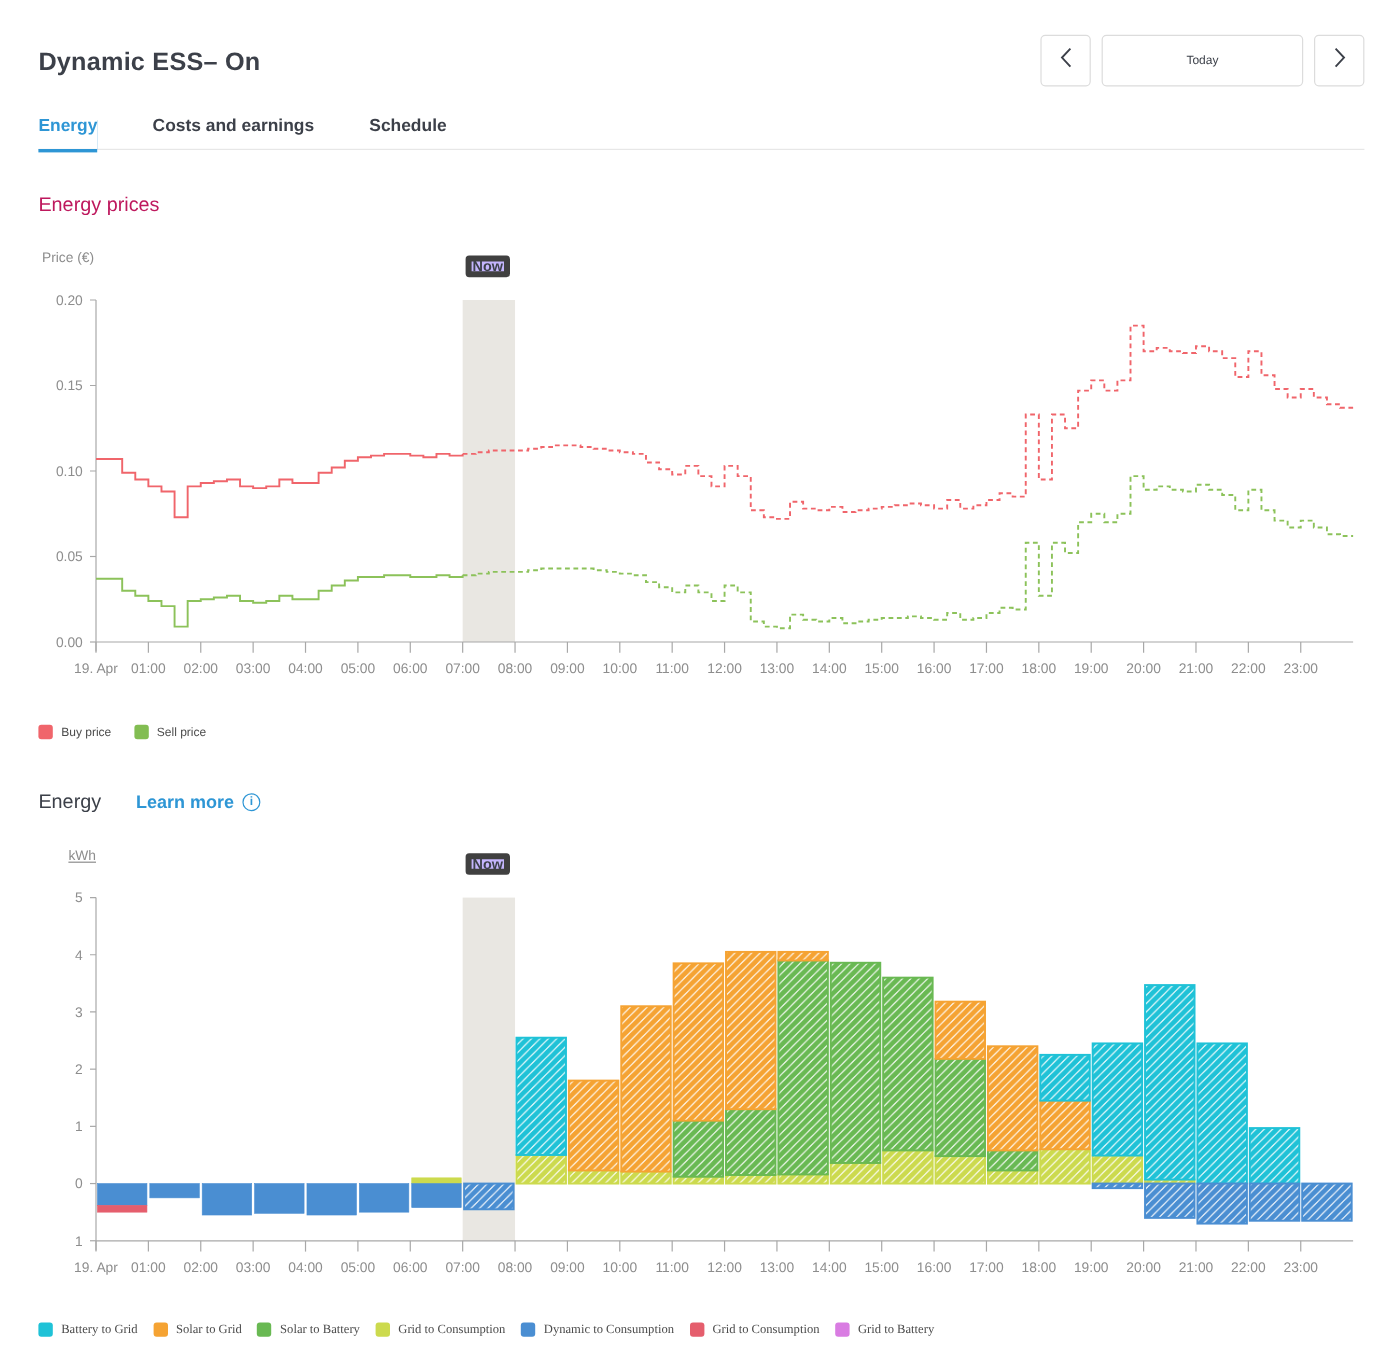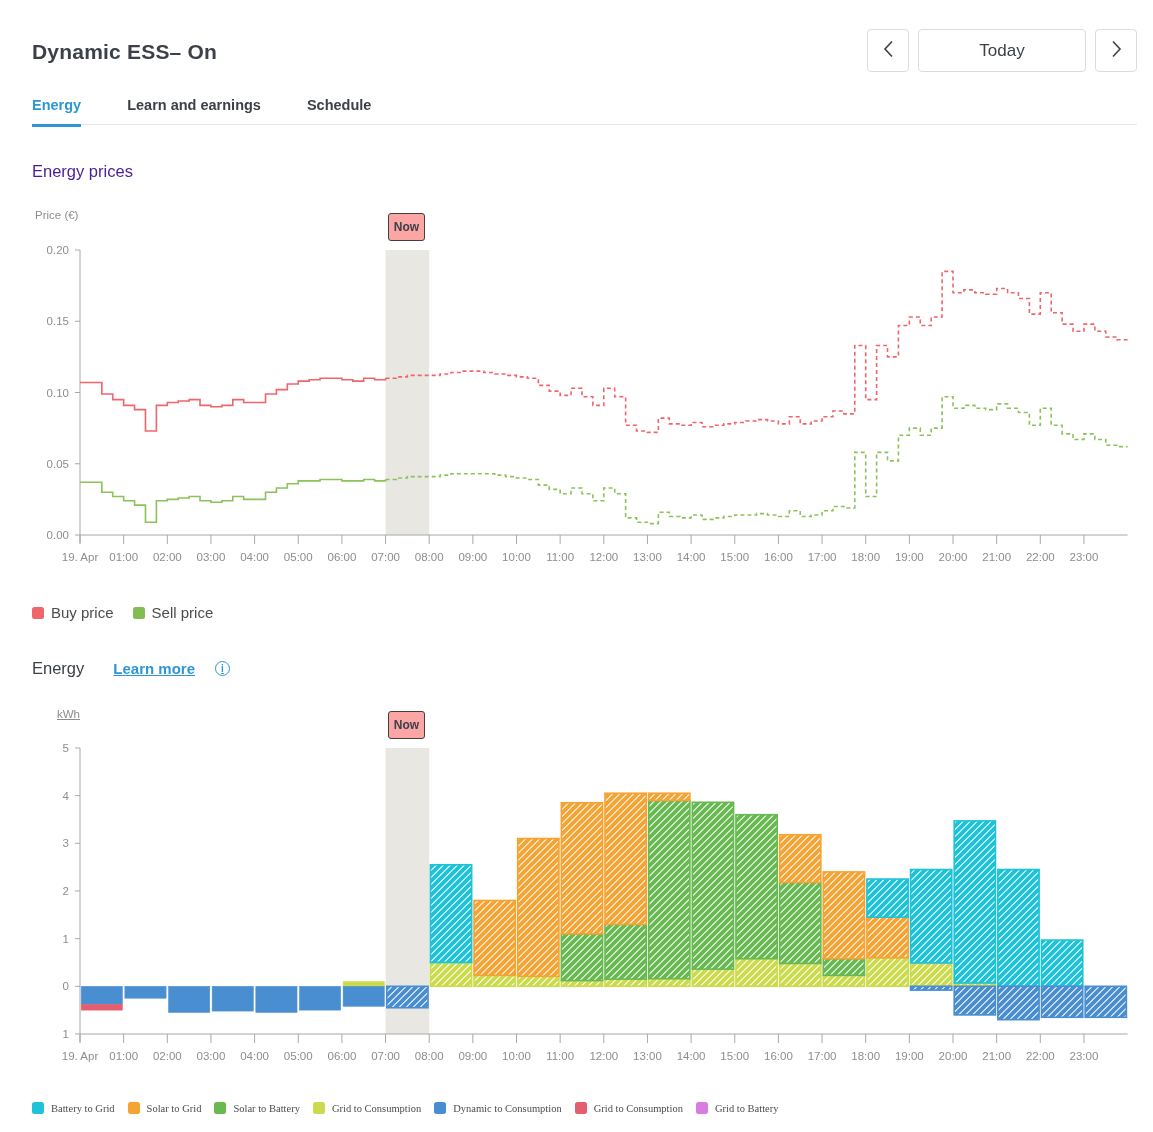--- a/index.html
+++ b/index.html
@@ -3,46 +3,46 @@
 <meta charset="utf-8">
 <style>
   html,body{margin:0;padding:0;background:#fff;}
   body{width:1153px;height:1132px;font-family:"Liberation Sans",sans-serif;color:#41454c;position:relative;overflow:hidden;}
   .page{position:relative;width:1153px;height:1132px;background:#fff;border-radius:29px;}
 
   
   .title{position:absolute;left:32px;top:40px;font-size:21px;font-weight:600;color:#3c4049;letter-spacing:.2px;}
   .nav{position:absolute;top:29px;right:16px;display:flex;gap:9px;}
   .nav-btn{width:42px;height:43px;background:#fff;border:1px solid #dcdcdc;border-radius:4px;display:flex;align-items:center;justify-content:center;cursor:pointer;box-sizing:border-box;}
-  .today-btn{width:168px;height:43px;background:#fff;border:1px solid #dcdcdc;border-radius:4px;display:flex;align-items:center;justify-content:center;font-size:17px;color:#3c4049;cursor:pointer;box-sizing:border-box;}
+  .today-btn{width:168px;height:43px;background:#fff;border:1px solid #dcdcdc;border-radius:4px;display:flex;align-items:center;justify-content:center;font-size:10px;color:#3c4049;cursor:pointer;box-sizing:border-box;}
 
   
   .tabs{position:absolute;left:32px;right:16px;top:97px;border-bottom:1px solid #e7e7e7;height:27px;display:flex;gap:46px;}
   .tab{font-size:14.5px;font-weight:600;color:#3c4049;padding-bottom:9px;cursor:pointer;}
   .tab.active{color:#2e96d5;box-shadow:0 3px 0 0 #2e96d5;}
 
-  .section-title{position:absolute;left:32px;font-size:16.5px;color:#4c1d95;}
+  .section-title{position:absolute;left:32px;font-size:16.5px;color:#be185d;}
   .axis-unit{position:absolute;font-size:11.5px;color:#8d8d8d;}
 
-  .now-badge{position:absolute;left:388px;width:37px;height:28px;background:#fca5a5;border:1px solid #404040;border-radius:3px;display:flex;align-items:center;justify-content:center;font-size:12px;font-weight:700;color:#3c4049;box-sizing:border-box;}
+  .now-badge{position:absolute;left:388px;width:37px;height:18px;background:#c4b5fd;border:5px solid #404040;border-radius:3px;display:flex;align-items:center;justify-content:center;font-size:12px;font-weight:700;color:#3c4049;box-sizing:border-box;}
 
   svg.chart{position:absolute;left:0;}
 
   
   .legend{position:absolute;left:32px;display:flex;align-items:center;}
   .legend-item{display:flex;align-items:center;cursor:pointer;}
   .swatch{width:12px;height:12px;border-radius:2.5px;margin-right:7px;flex:0 0 auto;}
   #legend-price{top:604px;gap:19px;}
-  #legend-price .legend-item{font-size:15px;color:#4c4c4c;}
+  #legend-price .legend-item{font-size:10px;color:#4c4c4c;}
   #legend-energy{top:1102px;gap:13px;font-family:Liberation Serif, serif;}
   #legend-energy .legend-item{font-size:10.5px;color:#4c4c4c;}
 
   .energy-head{position:absolute;left:32px;top:659px;display:flex;align-items:center;gap:29px;}
   .energy-head .h{font-size:16.5px;color:#3c4049;}
-  .learn{display:flex;align-items:center;gap:20px;color:#2e96d5;font-size:15px;font-weight:600;cursor:pointer;text-decoration:underline;}
+  .learn{display:flex;align-items:center;gap:7px;color:#2e96d5;font-size:15px;font-weight:600;cursor:pointer;}
   .info-icon{width:15px;height:15px;border:1.4px solid #2e96d5;border-radius:50%;display:flex;align-items:center;justify-content:center;font-size:10px;font-weight:700;color:#2e96d5;box-sizing:border-box;font-style:normal;}
 </style>
 </head>
 <body>
 
 <div class="page">
 
   <div class="title">Dynamic ESS– On</div>
 
   <div class="nav">
@@ -60,21 +60,21 @@
       <span>
         <svg width="11" height="18" viewBox="0 0 11 18">
             <polyline points="2,1.5 9,9 2,16.5" fill="none" stroke="#3c4049" stroke-width="1.6"></polyline>
           </svg>
       </span>
     </div>
   </div>
 
   <div class="tabs">
     <div class="tab active">Energy</div>
-    <div class="tab">Learn and earnings</div>
+    <div class="tab">Costs and earnings</div>
     <div class="tab">Schedule</div>
   </div>
 
   <div class="section-title" style="top:162px;">Energy prices</div>
   <div class="axis-unit" style="left:35px;top:209px;">Price (€)</div>
   <div class="now-badge" style="top:213px;">Now</div>
 
   <svg class="chart" id="price-chart" style="top:240px;" width="1153" height="335">
       <rect x="385.55" y="10" width="43.65" height="285" fill="#e9e7e2"></rect>
       <line x1="80" y1="10" x2="80" y2="303" stroke="#a8a8a8" stroke-width="1"></line>

